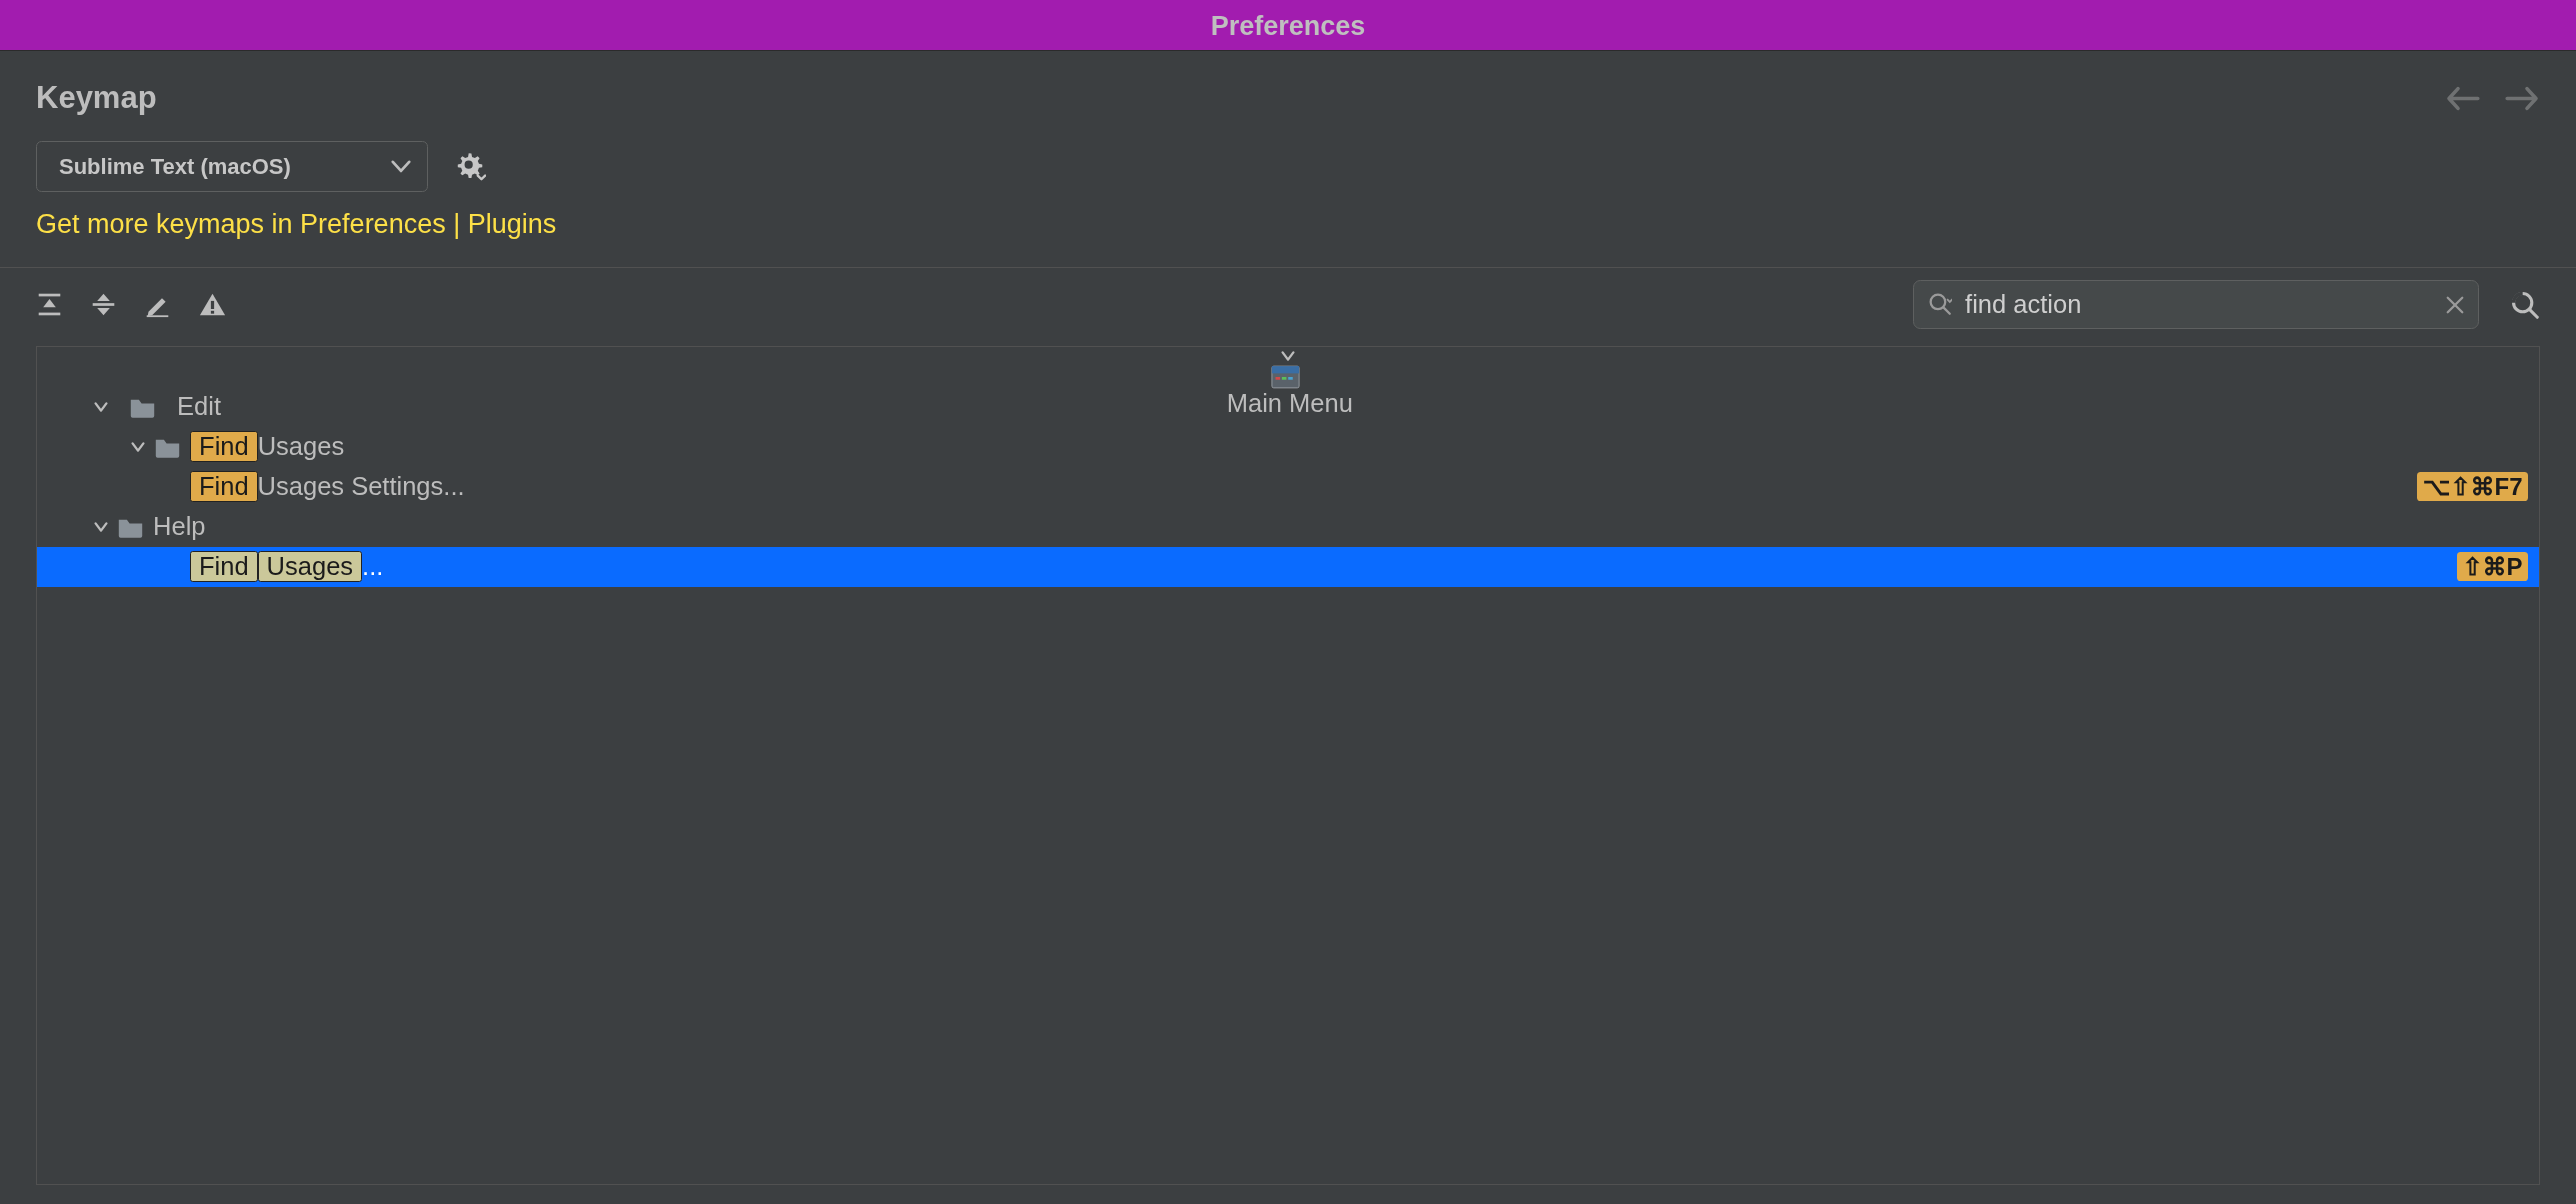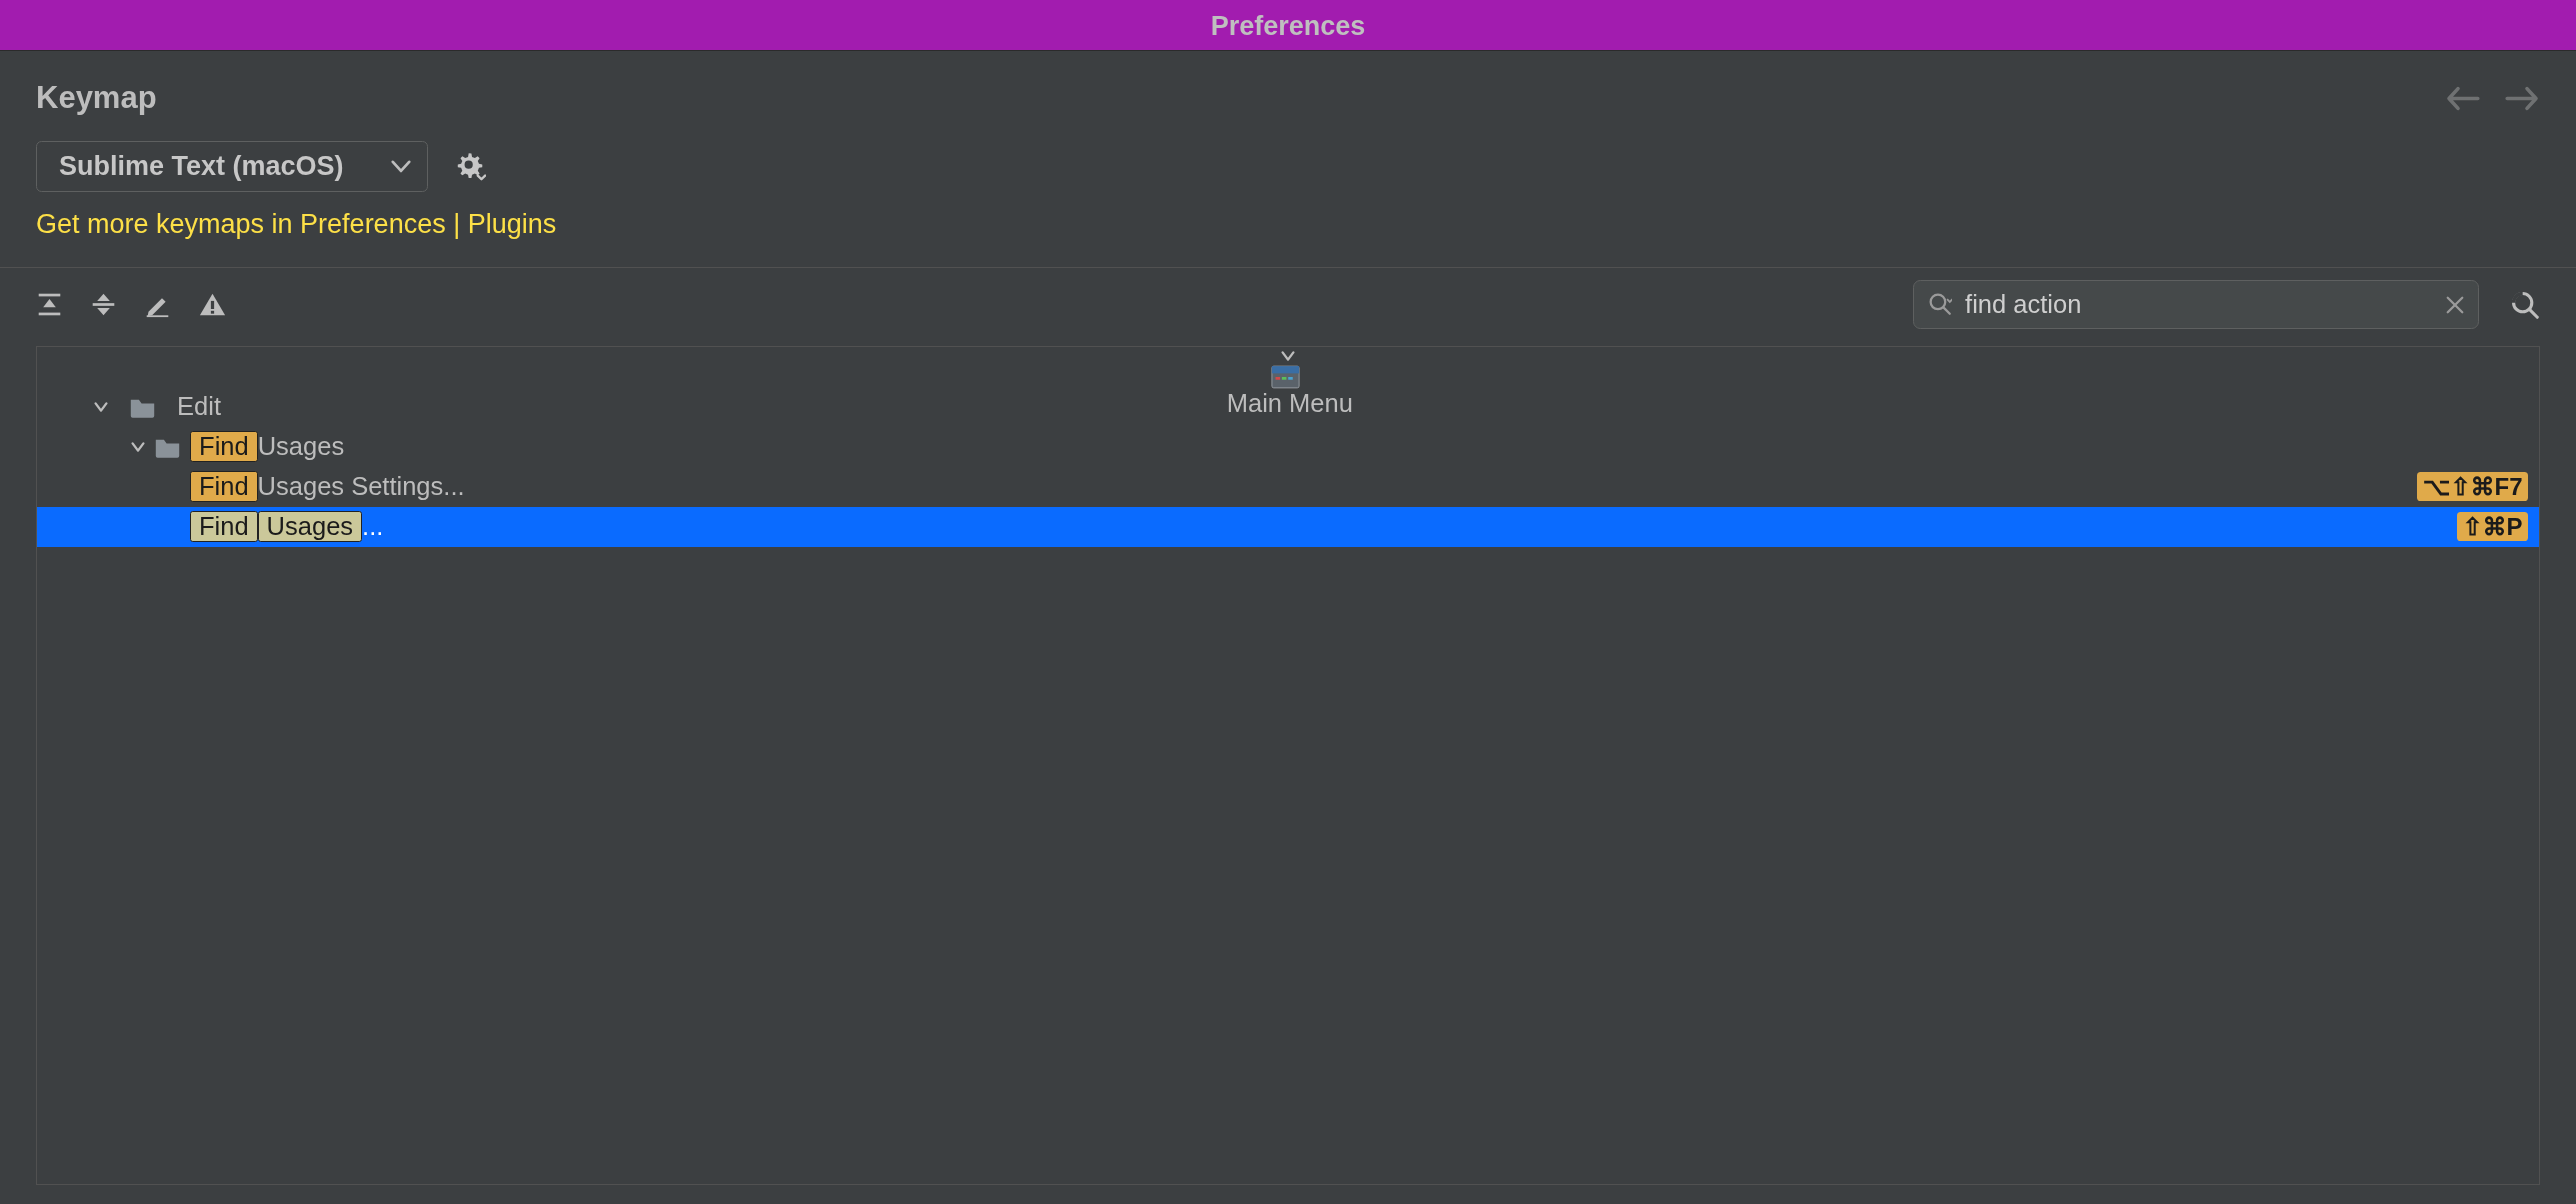--- a/index.html
+++ b/index.html
@@ -60,21 +60,21 @@
     border: 1.8px solid #5e6060;
     border-radius: 5.5px;
     background: #3c3f41;
     height: 51px;
     padding: 0 16.4px 0 22px;
     min-width: 392px;
     cursor: pointer;
   }
   .keymap-select .label {
     color: #c7c7c7;
-    font-size: 27px;
+    font-size: 22px;
     font-weight: 600;
   }
   .keymap-select .caret svg { display:block; }
 
   .gear-btn { cursor:pointer; display:flex; align-items:center; }
 
   .link-row {
     padding: 3.6px 36px 27px 36px;
   }
   .link-row a {
@@ -346,20 +346,36 @@
     </div>
     <div class="tree-row" style="padding-left: 124px;">
       <span style="display: inline-block; width: 29px;"></span>
       <span class="row-label">
         <span class="hl">Find</span>
         <span> Usages Settings...</span>
       </span>
       <span class="row-spacer"></span>
       <span class="shortcut-badge">⌥⇧⌘F7</span>
     </div>
+    <div class="tree-row" style="padding-left: 51px;">
+      <span class="chev">
+        <svg width="18" height="18" viewBox="0 0 20 20">
+          <path d="M4 6 L10 14 L16 6" stroke="#bdbdbd" stroke-width="2.6" fill="none" stroke-linecap="round" stroke-linejoin="round"></path>
+        </svg>
+      </span>
+      <span class="node-icon folder-icon">
+        <svg width="27" height="22" viewBox="0 0 30 24">
+          <path d="M2 4 h9 l3 4 h14 v14 a2 2 0 0 1 -2 2 H4 a2 2 0 0 1 -2 -2 Z" fill="#8a9299"></path>
+        </svg>
+      </span>
+      <span class="row-label">
+        <span>Help</span>
+      </span>
+      <span class="row-spacer"></span>
+    </div>
     <div class="tree-row selected" style="padding-left: 124px;">
       <span style="display: inline-block; width: 29px;"></span>
       <span class="row-label">
         <span class="hl">Find</span>
         <span> </span>
         <span class="hl">Usages</span>
         <span>...</span>
       </span>
       <span class="row-spacer"></span>
       <span class="shortcut-badge">⇧⌘P</span>

